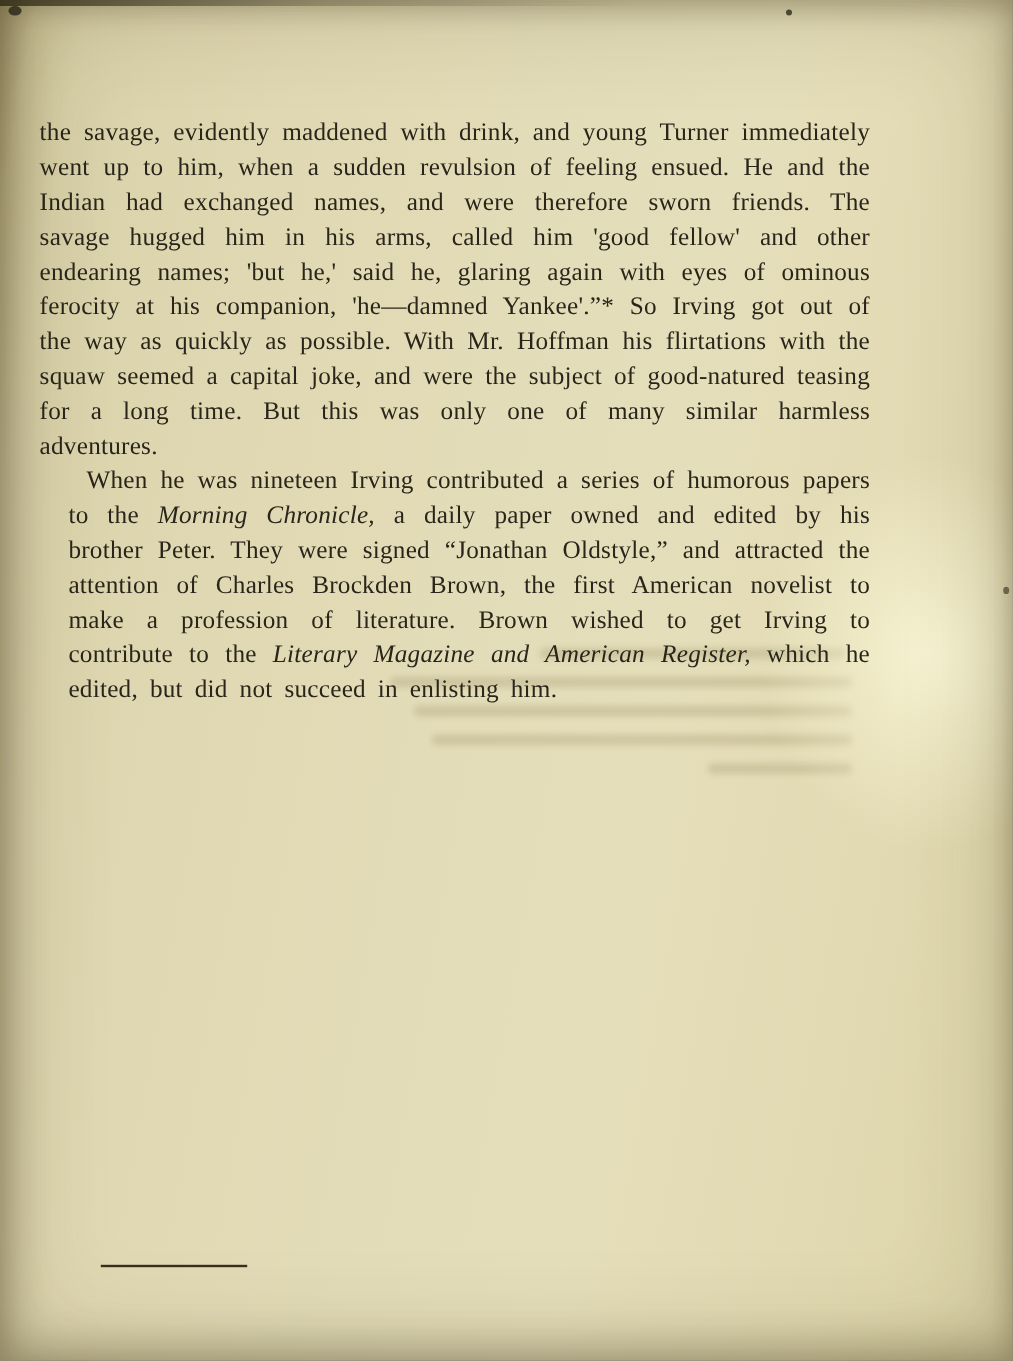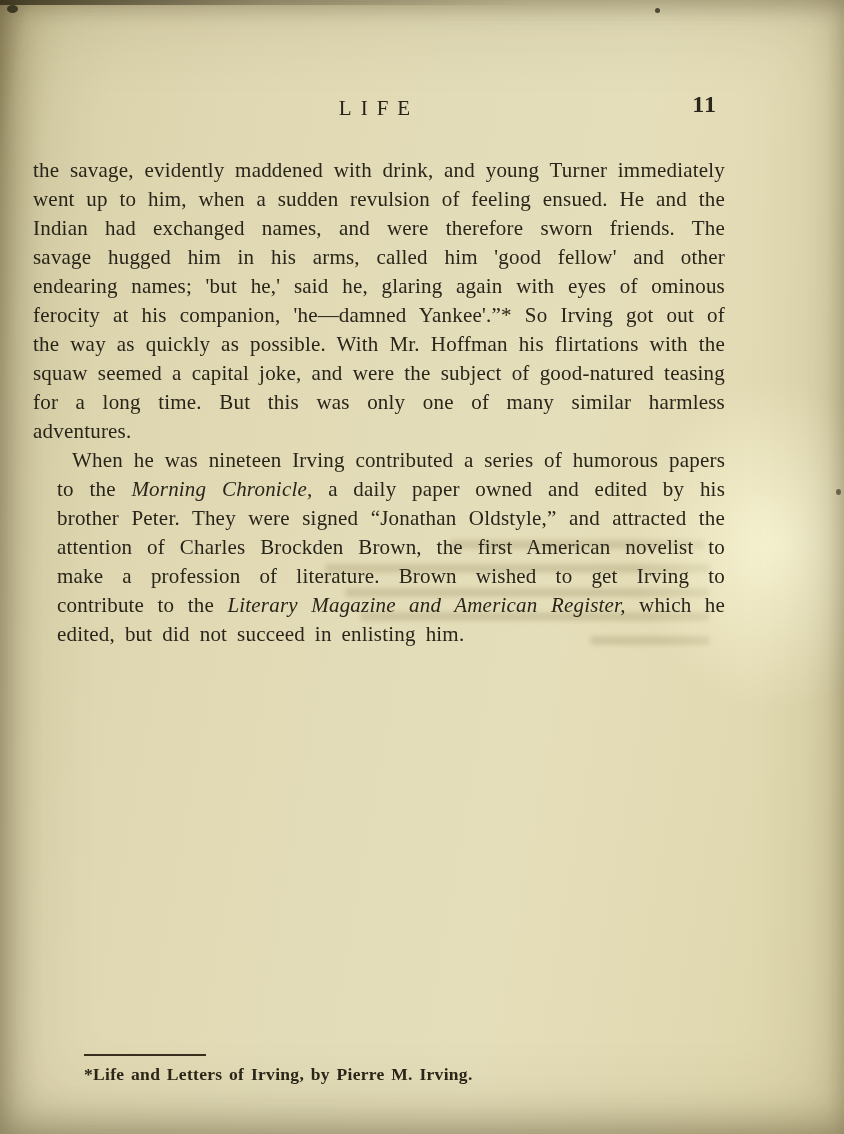--- a/index.html
+++ b/index.html
@@ -109,36 +109,31 @@
   <div class="ghost" style="left: 270px; top: 540px; width: 470px;">
     <span class="g1"></span>
     <span class="g2"></span>
     <span class="g3"></span>
     <span class="g4"></span>
     <span class="g5"></span>
   </div>
 
   <div class="content">
 
-    <div class="header">
-      <span class="running-title">LIFE</span>
-      <span class="page-number">11</span>
-    </div>
 
     <p class="para">the savage, evidently maddened with drink, and young Turner immediately went up to him, when a sudden revulsion of feeling ensued. He and the Indian had exchanged names, and were therefore sworn friends. The savage hugged him in his arms, called him 'good fellow' and other endearing names; 'but he,' said he, glaring again with eyes of ominous ferocity at his companion, 'he—damned Yankee'.”* So Irving got out of the way as quickly as possible. With Mr. Hoffman his flirtations with the squaw seemed a capital joke, and were the subject of good-natured teasing for a long time. But this was only one of many similar harmless adventures.</p>
 
 
     <p class="para indent"><span>When he was nineteen Irving contributed a series of humorous papers to the </span><i>Morning Chronicle,</i><span> a daily paper owned and edited by his brother Peter. They were signed “Jonathan Oldstyle,” and attracted the attention of Charles Brockden Brown, the first American novelist to make a profession of literature. Brown wished to get Irving to contribute to the </span><i>Literary Magazine and American Register,</i><span> which he edited, but did not succeed in enlisting him.</span></p>
 
 
   </div>
 
   <div class="footnote">
     <div class="footnote-rule"></div>
-    <div class="footnote-text">*Life and Letters of Irving, by Pierre M. Irving.</div>
   </div>
 
   <div class="speck s1"></div>
   <div class="speck s2"></div>
   <div class="speck s3"></div>
 
   <div class="top-edge"></div>
   <div class="vignette"></div>
 
 </div>

